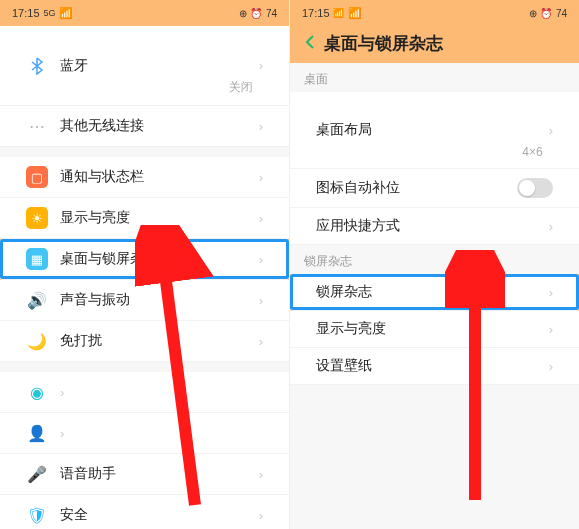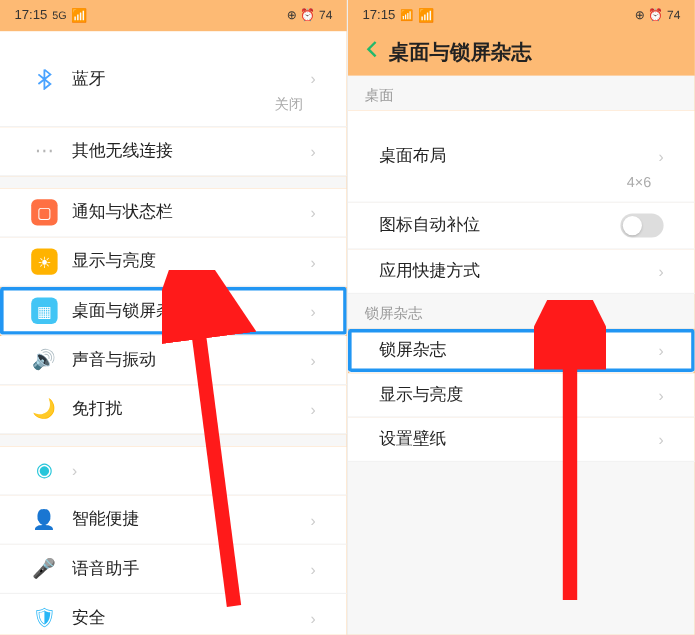--- a/index.html
+++ b/index.html
@@ -192,21 +192,20 @@
     </div>
 
     <div class="gap"></div>
 
     <div class="row">
       <div class="icon-plain" style="color:#26c6da">◉</div>
       <span class="chevron">›</span>
     </div>
     <div class="row">
       <div class="icon-plain" style="color:#66bb6a">👤</div>
-      <span class="row-label">智能便捷</span>
       <span class="chevron">›</span>
     </div>
     <div class="row">
       <div class="icon-plain" style="color:#7e57c2">🎤</div>
       <span class="row-label">语音助手</span>
       <span class="chevron">›</span>
     </div>
     <div class="row">
       <div class="icon-plain" style="color:#29b6f6">🛡</div>
       <span class="row-label">安全</span>

